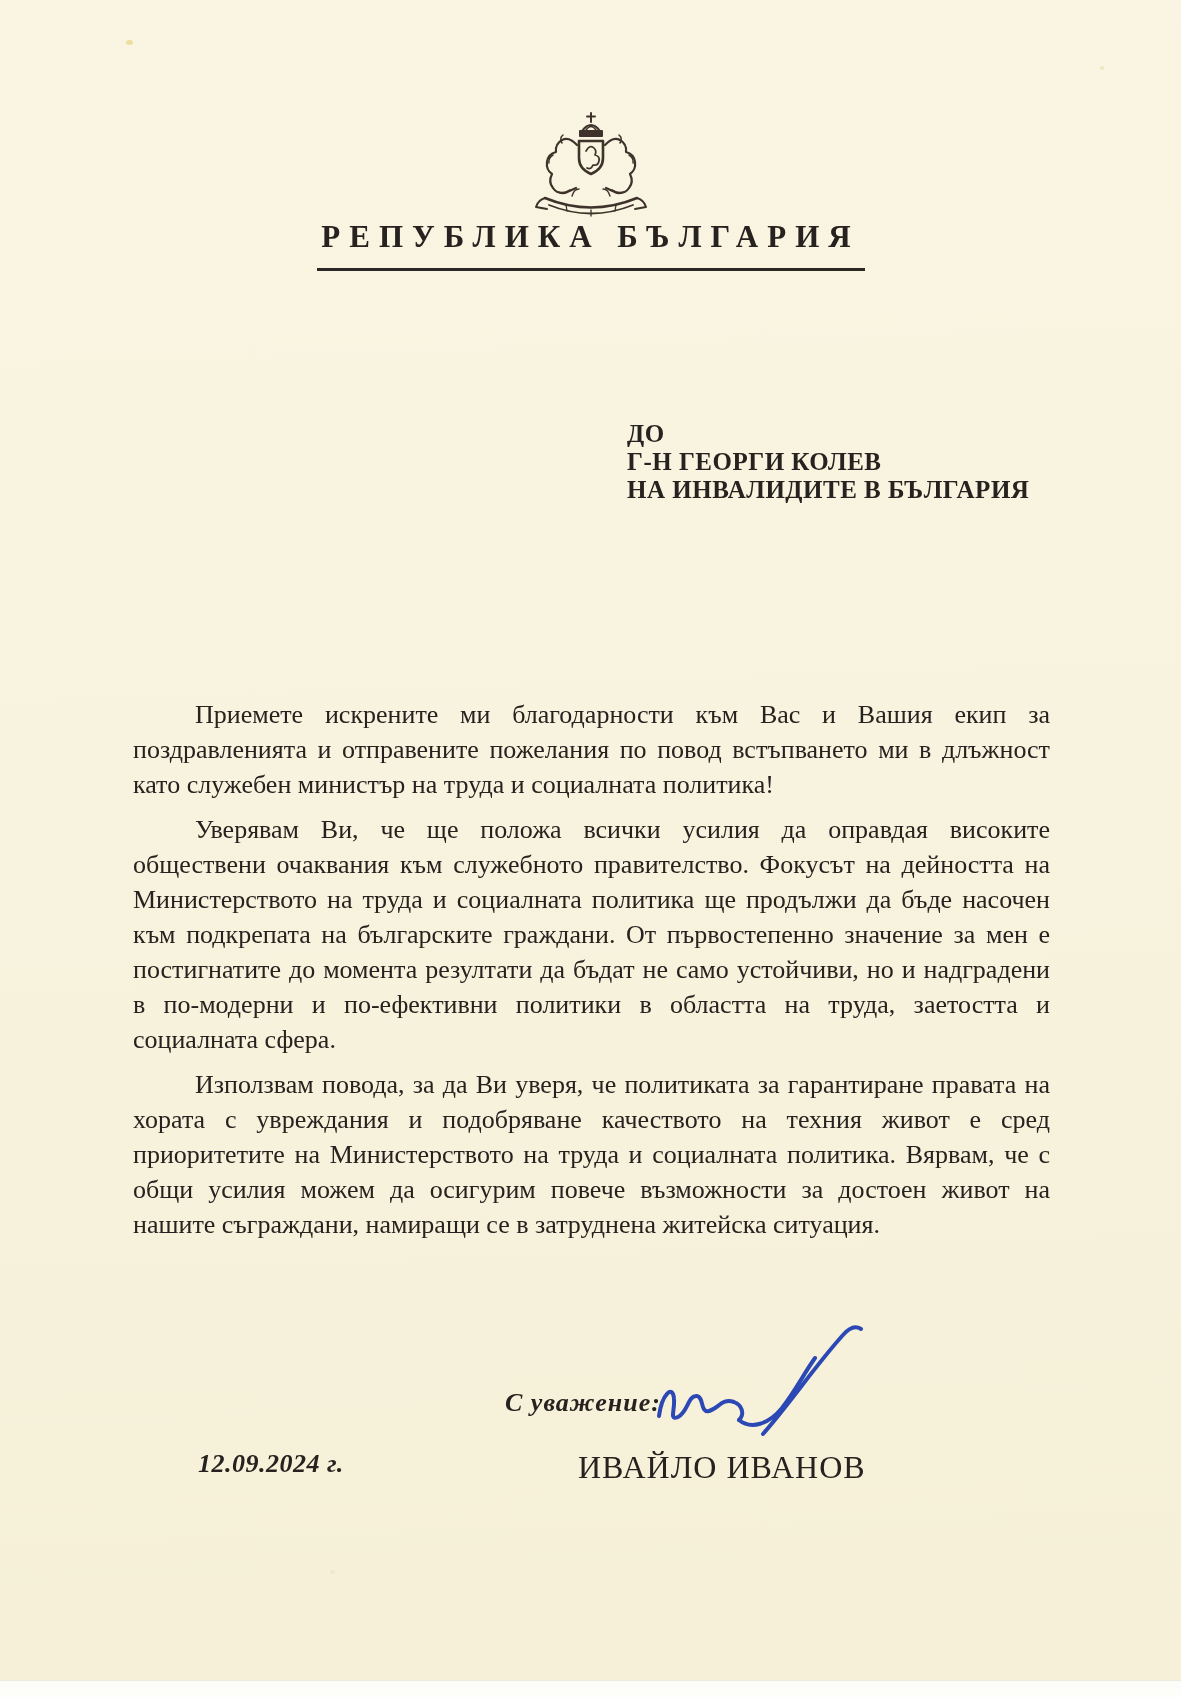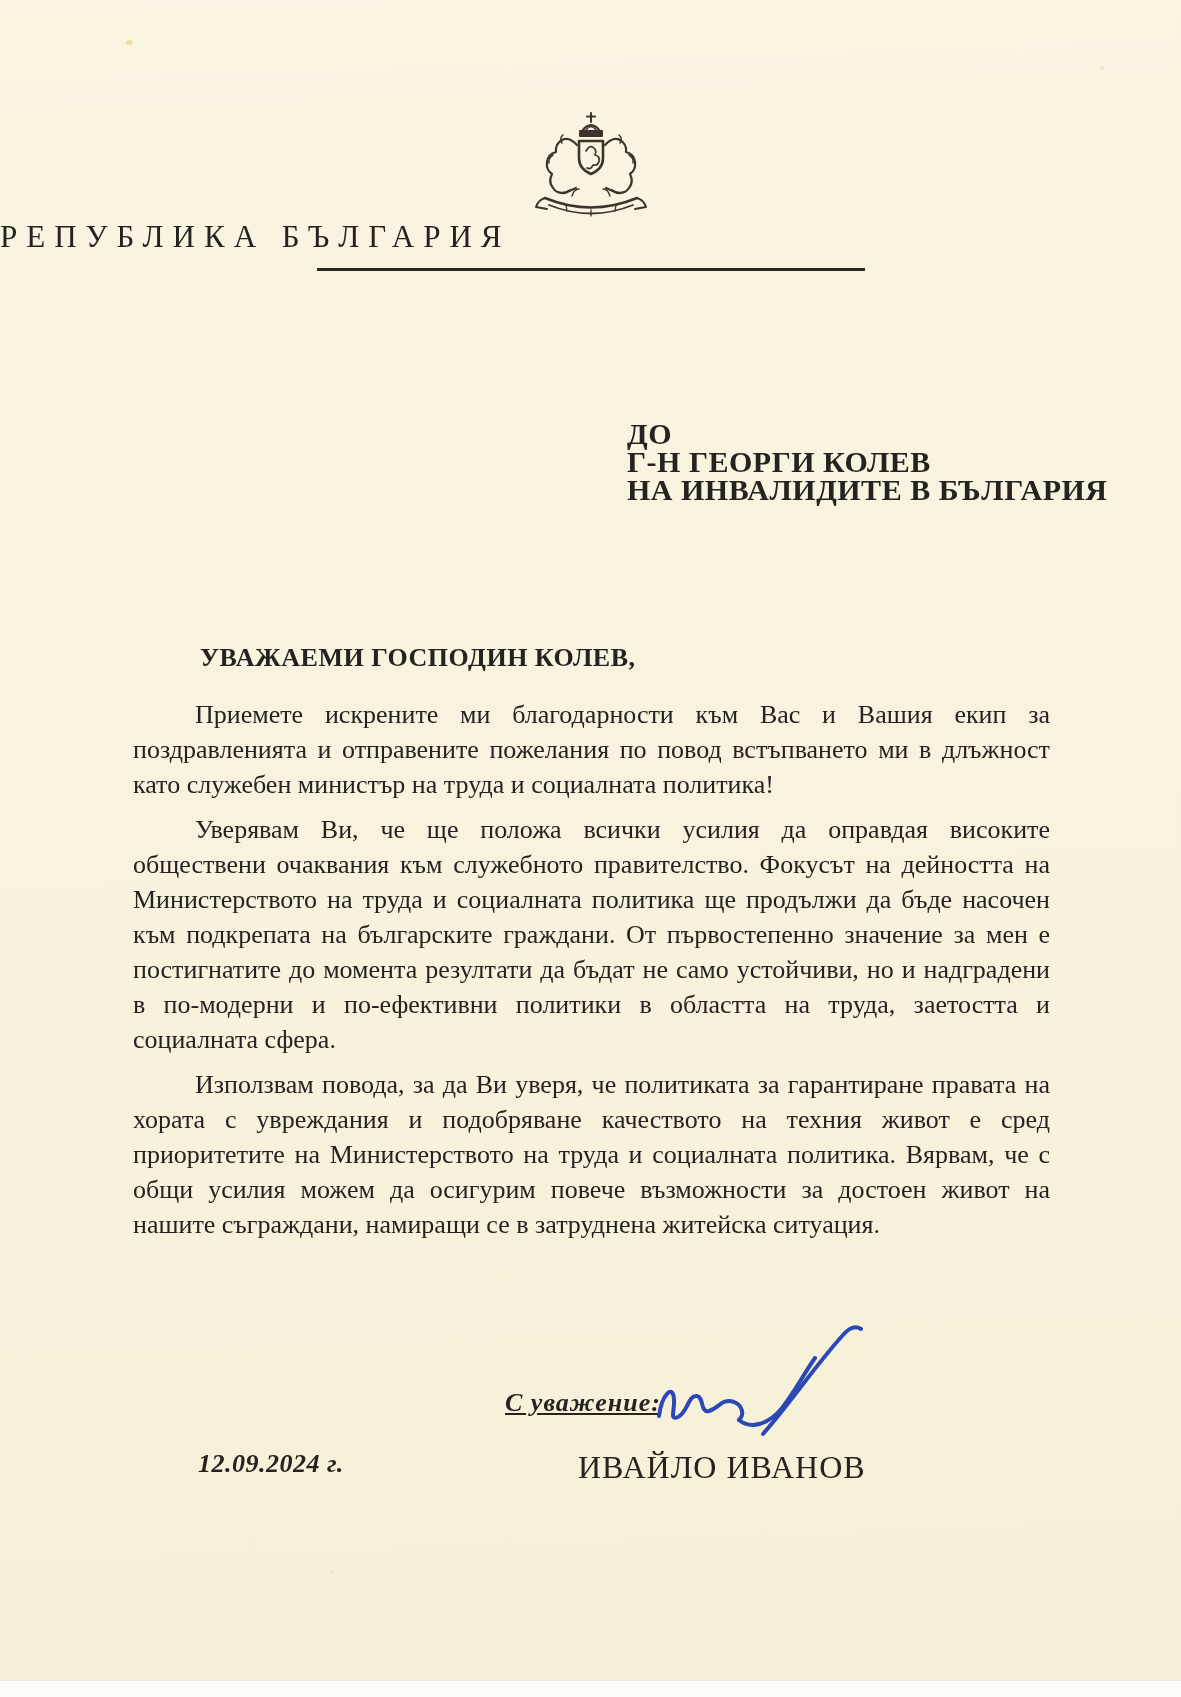--- a/index.html
+++ b/index.html
@@ -24,54 +24,54 @@
     background:#fcfcf8;border-top:1px solid #eceadf;
   }
   .speck{position:absolute;border-radius:50%;}
   .speck.s1{left:126px;top:40px;width:7px;height:5px;background:#e8d98a;opacity:.8;}
   .speck.s2{left:1100px;top:66px;width:4px;height:4px;background:#efe6c2;}
   .speck.s3{left:330px;top:1570px;width:5px;height:4px;background:#efe8cd;}
 
   .emblem{position:absolute;left:50%;top:110px;transform:translateX(-50%);}
 
   .republic-title{
-    position:absolute;top:219px;left:0;width:100%;text-align:left;
-    font-weight:normal;font-size:31px;letter-spacing:9px;white-space:nowrap;
+    position:absolute;top:219px;left:0;width:100%;text-align:center;
+    font-weight:bold;font-size:31px;letter-spacing:9px;white-space:nowrap;
   }
   .republic-underline{
     position:absolute;top:268px;left:50%;transform:translateX(-50%);
     width:548px;height:3px;background:#2a2724;
   }
   .minister-title{
     position:absolute;top:288px;left:0;width:100%;text-align:center;
     font-weight:bold;font-size:27px;letter-spacing:2.5px;white-space:nowrap;
   }
 
   .recipient{
     position:absolute;left:627px;top:420px;
-    font-weight:bold;font-size:30px;line-height:28px;letter-spacing:.5px;
+    font-weight:bold;font-size:25px;line-height:28px;letter-spacing:.5px;
   }
   .recipient div{margin:0;}
 
   .salutation{
     position:absolute;left:200px;top:643px;
     font-weight:bold;font-size:26px;letter-spacing:.5px;margin:0;
   }
 
   .letter-body{
     position:absolute;left:133px;top:697px;width:917px;
     font-size:26px;line-height:35px;
   }
   .letter-body p{
     margin:0 0 10px 0;text-align:justify;text-indent:62px;
   }
 
   .closing-label{
     position:absolute;left:505px;top:1388px;
-    font-weight:bold;font-style:italic;font-size:26px;letter-spacing:1px;text-decoration:underline;
+    font-weight:bold;font-style:italic;font-size:26px;letter-spacing:1px;
   }
   .signature{position:absolute;left:645px;top:1318px;}
 
   .letter-date{
     position:absolute;left:198px;top:1449px;
     font-weight:bold;font-style:italic;font-size:26px;letter-spacing:.5px;
   }
   .signatory-name{
     position:absolute;left:578px;top:1449px;
     font-weight:normal;font-size:32px;letter-spacing:1px;
@@ -120,21 +120,20 @@
 
   <div class="republic-title">РЕПУБЛИКА БЪЛГАРИЯ</div>
   <div class="republic-underline"></div>
 
   <div class="recipient">
     <div>ДО</div>
     <div>Г-Н ГЕОРГИ КОЛЕВ</div>
     <div>НА ИНВАЛИДИТЕ В БЪЛГАРИЯ</div>
   </div>
 
-  <p class="salutation">УВАЖАЕМИ ГОСПОДИН КОЛЕВ,</p>
 
   <div class="letter-body">
     <p>Приемете искрените ми благодарности към Вас и Вашия екип за поздравленията и отправените пожелания по повод встъпването ми в длъжност като служебен министър на труда и социалната политика!</p>
     <p>Уверявам Ви, че ще положа всички усилия да оправдая високите обществени очаквания към служебното правителство. Фокусът на дейността на Министерството на труда и социалната политика ще продължи да бъде насочен към подкрепата на българските граждани. От първостепенно значение за мен е постигнатите до момента резултати да бъдат не само устойчиви, но и надградени в по-модерни и по-ефективни политики в областта на труда, заетостта и социалната сфера.</p>
     <p>Използвам повода, за да Ви уверя, че политиката за гарантиране правата на хората с увреждания и подобряване качеството на техния живот е сред приоритетите на Министерството на труда и социалната политика. Вярвам, че с общи усилия можем да осигурим повече възможности за достоен живот на нашите съграждани, намиращи се в затруднена житейска ситуация.</p>
   </div>
 
   <div class="closing-label">С уважение:</div>
 
   <svg class="signature" width="245" height="138" viewBox="0 0 245 138" aria-hidden="true">

